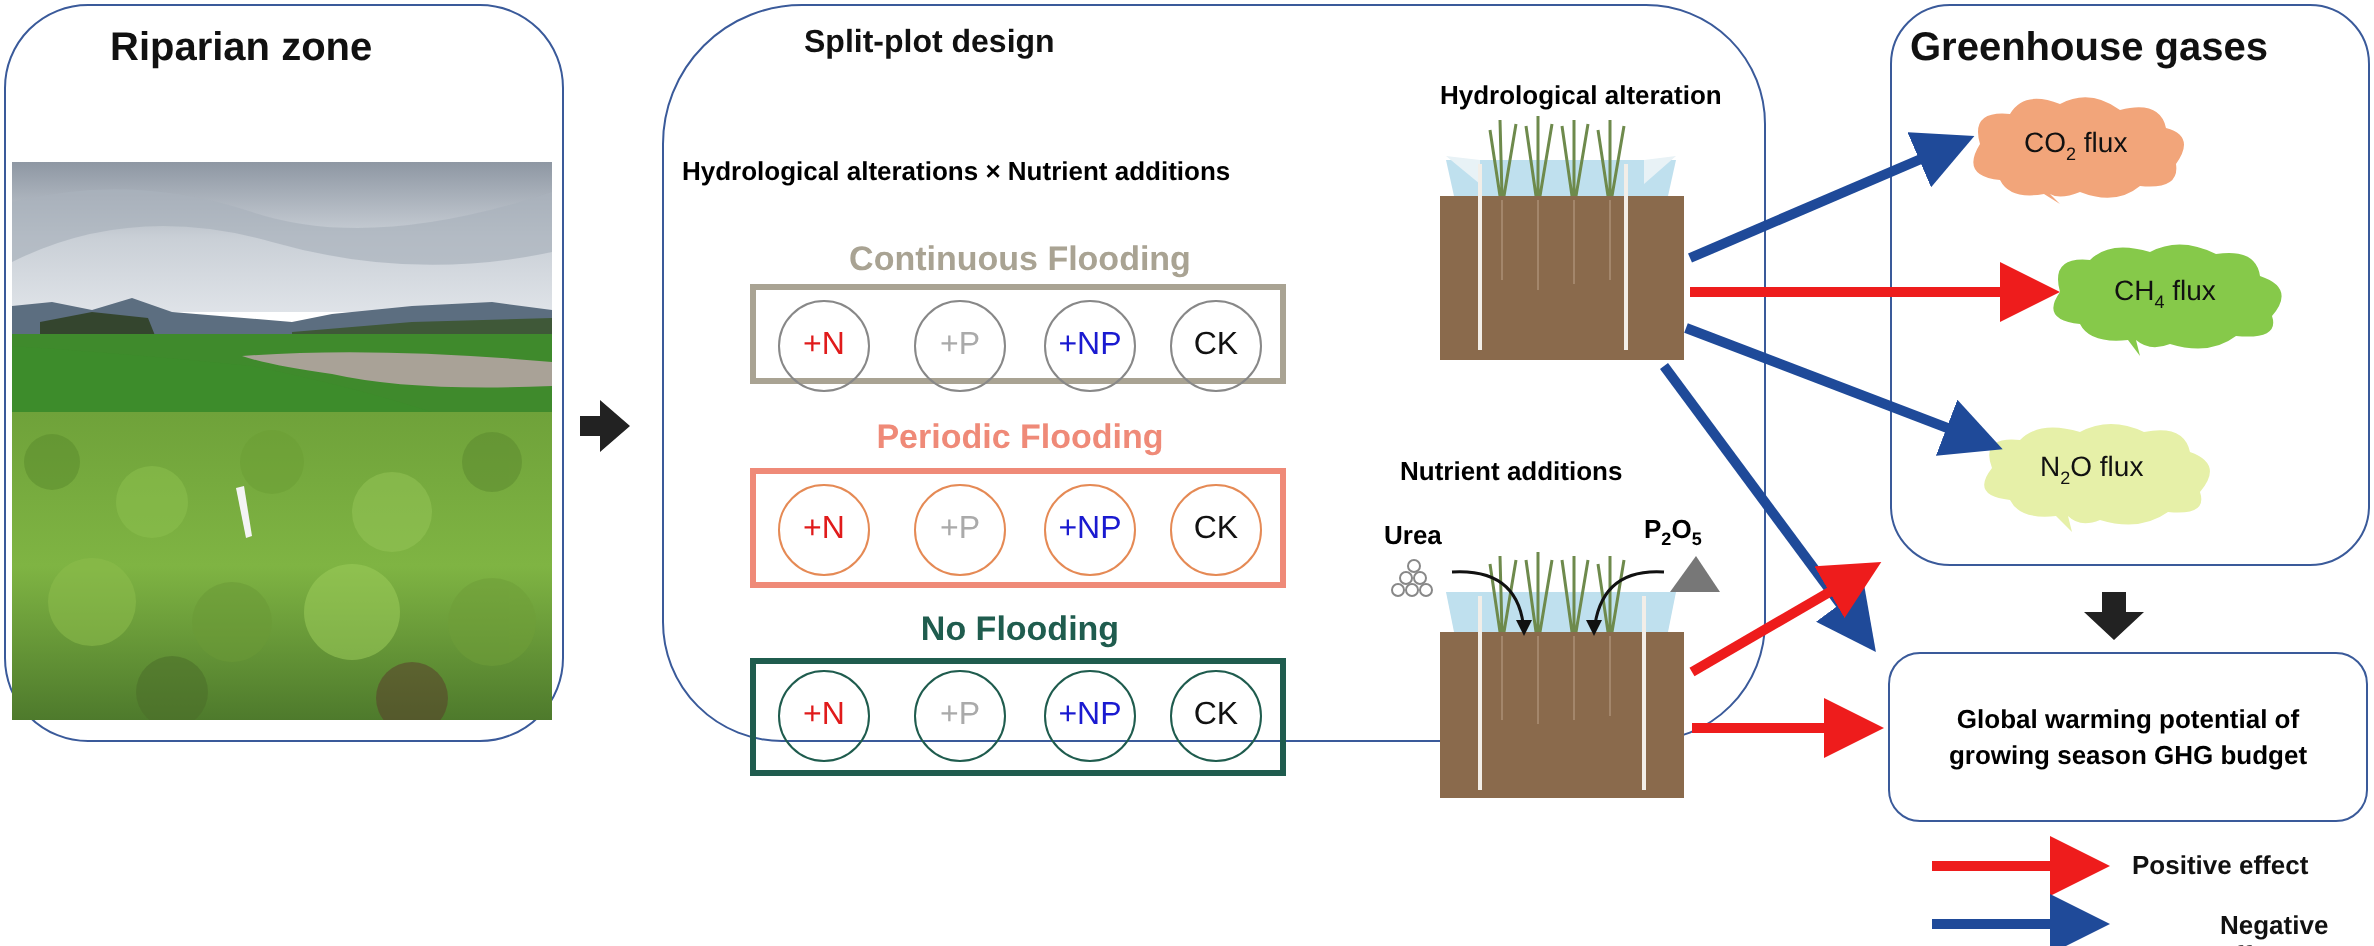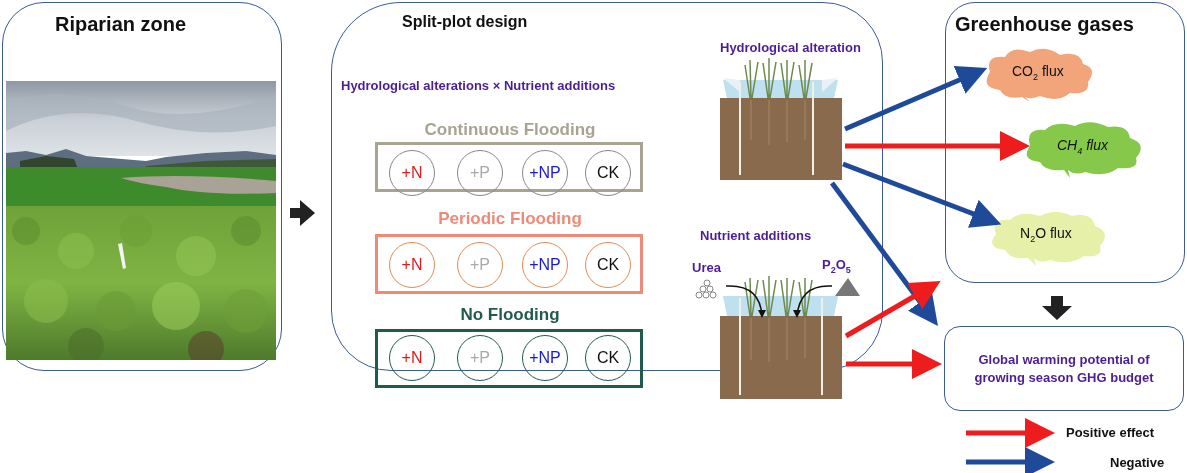--- a/index.html
+++ b/index.html
@@ -3,21 +3,21 @@
   <meta charset="utf-8">
   <style>
     html, body { margin:0; padding:0; background:#ffffff; }
     body { width:1187px; height:473px; position:relative; overflow:hidden; font-family:"Liberation Sans", sans-serif; }
     .panel { position:absolute; border:1.5px solid #3a5a9a; border-radius:42px; background:#fff; box-sizing:border-box; }
     .title { position:absolute; font-weight:bold; color:#111; white-space:nowrap; }
     .photo { position:absolute; overflow:hidden; }
     .tbox { position:absolute; box-sizing:border-box; border:3px solid; }
     .tlabel { position:absolute; font-weight:bold; font-size:17px; white-space:nowrap; text-align:center; }
     .circ { position:absolute; width:46px; height:46px; border-radius:50%; border:1.5px solid; box-sizing:border-box; display:flex; align-items:center; justify-content:center; font-size:16px; }
-    .small { font-weight:bold; font-size:13px; color:#4c1d95; white-space:nowrap; position:absolute; }
+    .small { font-weight:bold; font-size:13px; color:#000000; white-space:nowrap; position:absolute; }
     svg { position:absolute; left:0; top:0; }
     .cloudtxt { position:absolute; font-size:14px; color:#111; white-space:nowrap; }
     .legtxt { position:absolute; font-weight:bold; font-size:13px; color:#111; }
   </style>
 </head>
 <body>
 
 <div class="panel" style="left:2px;top:2px;width:280px;height:369px;"></div>
 <div class="title" style="left:55px;top:13px;font-size:20px;">Riparian zone</div>
 <div class="photo" style="left:6px;top:81px;width:270px;height:279px;">
@@ -173,21 +173,21 @@
 <div class="title" style="left:955px;top:13px;font-size:20px;">Greenhouse gases</div>
 
 <svg width="1187" height="473" style="z-index:3;">
   <path fill="#f2a57a" d="M990,72 Q985,55 1005,57 Q1012,45 1030,52 Q1045,44 1060,55 Q1080,50 1083,64 Q1098,68 1088,82 Q1090,95 1070,93 Q1058,103 1040,96 Q1030,100 1025,97 L1030,102 L1022,97 Q1005,100 1000,90 Q980,88 990,72 Z"></path>
   <path fill="#86c94a" d="M1030,146 Q1025,128 1045,130 Q1055,120 1075,126 Q1090,118 1108,127 Q1128,124 1130,138 Q1148,144 1136,158 Q1140,170 1118,168 Q1105,178 1085,172 Q1075,176 1068,170 L1070,178 L1064,170 Q1045,172 1040,162 Q1020,160 1030,146 Z"></path>
   <path fill="#e6f0a8" d="M996,234 Q990,218 1010,220 Q1020,210 1040,216 Q1055,208 1072,216 Q1092,212 1095,226 Q1112,232 1100,246 Q1104,258 1084,256 Q1070,266 1050,260 Q1040,264 1034,258 L1036,266 L1028,258 Q1010,260 1005,250 Q985,248 996,234 Z"></path>
 </svg>
 <div class="cloudtxt" style="left:1012px;top:63px;z-index:4;">
   <span>CO</span><sub style="font-size:9px;">2</sub><span> flux</span>
 </div>
-<div class="cloudtxt" style="left:1057px;top:137px;z-index:4;font-style:italic;">
+<div class="cloudtxt" style="left:1057px;top:137px;z-index:4;">
   <span>CH</span><sub style="font-size:9px;">4</sub><span> flux</span>
 </div>
 <div class="cloudtxt" style="left:1020px;top:225px;z-index:4;">
   <span>N</span><sub style="font-size:9px;">2</sub><span>O flux</span>
 </div>
 
 <div class="panel" style="left:944px;top:326px;width:240px;height:85px;border-radius:16px;"></div>
 <div class="small" style="left:944px;top:352px;width:240px;text-align:center;font-size:13px;">Global warming potential of</div>
 <div class="small" style="left:944px;top:370px;width:240px;text-align:center;font-size:13px;">growing season GHG budget</div>
 

